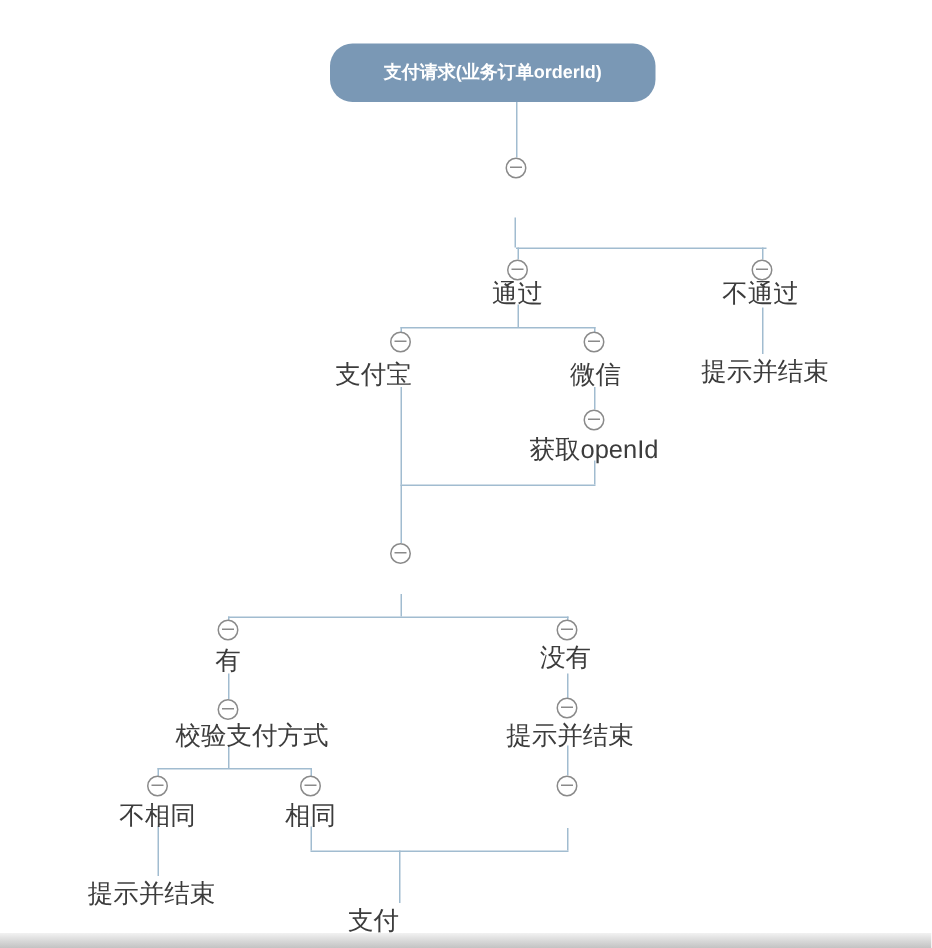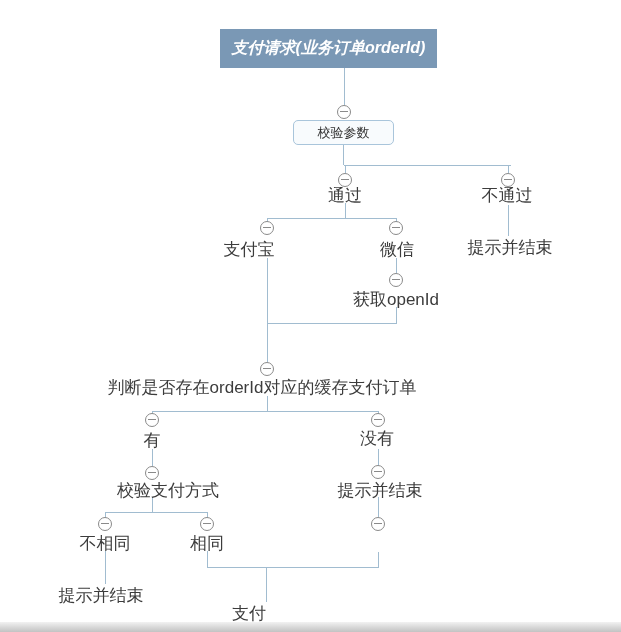--- a/index.html
+++ b/index.html
@@ -37,25 +37,24 @@
   }
   
   .lbl{
     position:absolute;transform:translateX(-50%);
     font-size:17px;line-height:15px;color:var(--label);
     white-space:nowrap;cursor:default;
   }
   
   .root-node{
     position:absolute;left:220px;top:29px;width:217px;height:39px;
-    background:var(--root-fill);border-radius:0;
-    color:var(--root-text);font-size:16px;font-weight:bold;
+    background:var(--root-fill);border-radius:15px;
+    color:var(--root-text);font-size:12px;font-weight:bold;
     display:flex;align-items:center;justify-content:center;
     white-space:nowrap;
-    font-style:italic;
   }
   
   .box-node{
     position:absolute;left:293px;top:120px;width:101px;height:25px;
     background:var(--box-fill);border:1px solid var(--box-border);
     border-radius:5px;color:#333333;font-size:13px;
     display:flex;align-items:center;justify-content:center;
     white-space:nowrap;
   }
   
@@ -111,29 +110,27 @@
   <div class="cc" style="left:145px;top:413px"></div>
   <div class="cc" style="left:371px;top:413px"></div>
   <div class="cc" style="left:145px;top:466px"></div>
   <div class="cc" style="left:371px;top:465px"></div>
   <div class="cc" style="left:98px;top:517px"></div>
   <div class="cc" style="left:200px;top:517px"></div>
   <div class="cc" style="left:371px;top:517px"></div>
 
   <div class="root-node">支付请求(业务订单orderId)</div>
 
-  <div class="box-node">校验参数</div>
 
   <div class="lbl" style="left:345px;top:188px">通过</div>
   <div class="lbl" style="left:507px;top:188px">不通过</div>
   <div class="lbl" style="left:249px;top:242px">支付宝</div>
   <div class="lbl" style="left:397px;top:242px">微信</div>
   <div class="lbl" style="left:510px;top:240px">提示并结束</div>
   <div class="lbl" style="left:396px;top:292px">获取openId</div>
-  <div class="lbl" style="left:262px;top:380px">判断是否存在orderId对应的缓存支付订单</div>
   <div class="lbl" style="left:152px;top:433px">有</div>
   <div class="lbl" style="left:377px;top:431px">没有</div>
   <div class="lbl" style="left:168px;top:483px">校验支付方式</div>
   <div class="lbl" style="left:380px;top:483px">提示并结束</div>
   <div class="lbl" style="left:105px;top:536px">不相同</div>
   <div class="lbl" style="left:207px;top:536px">相同</div>
   <div class="lbl" style="left:101px;top:588px">提示并结束</div>
   <div class="lbl" style="left:249px;top:606px">支付</div>
 
   <div class="bottom-edge"></div>

